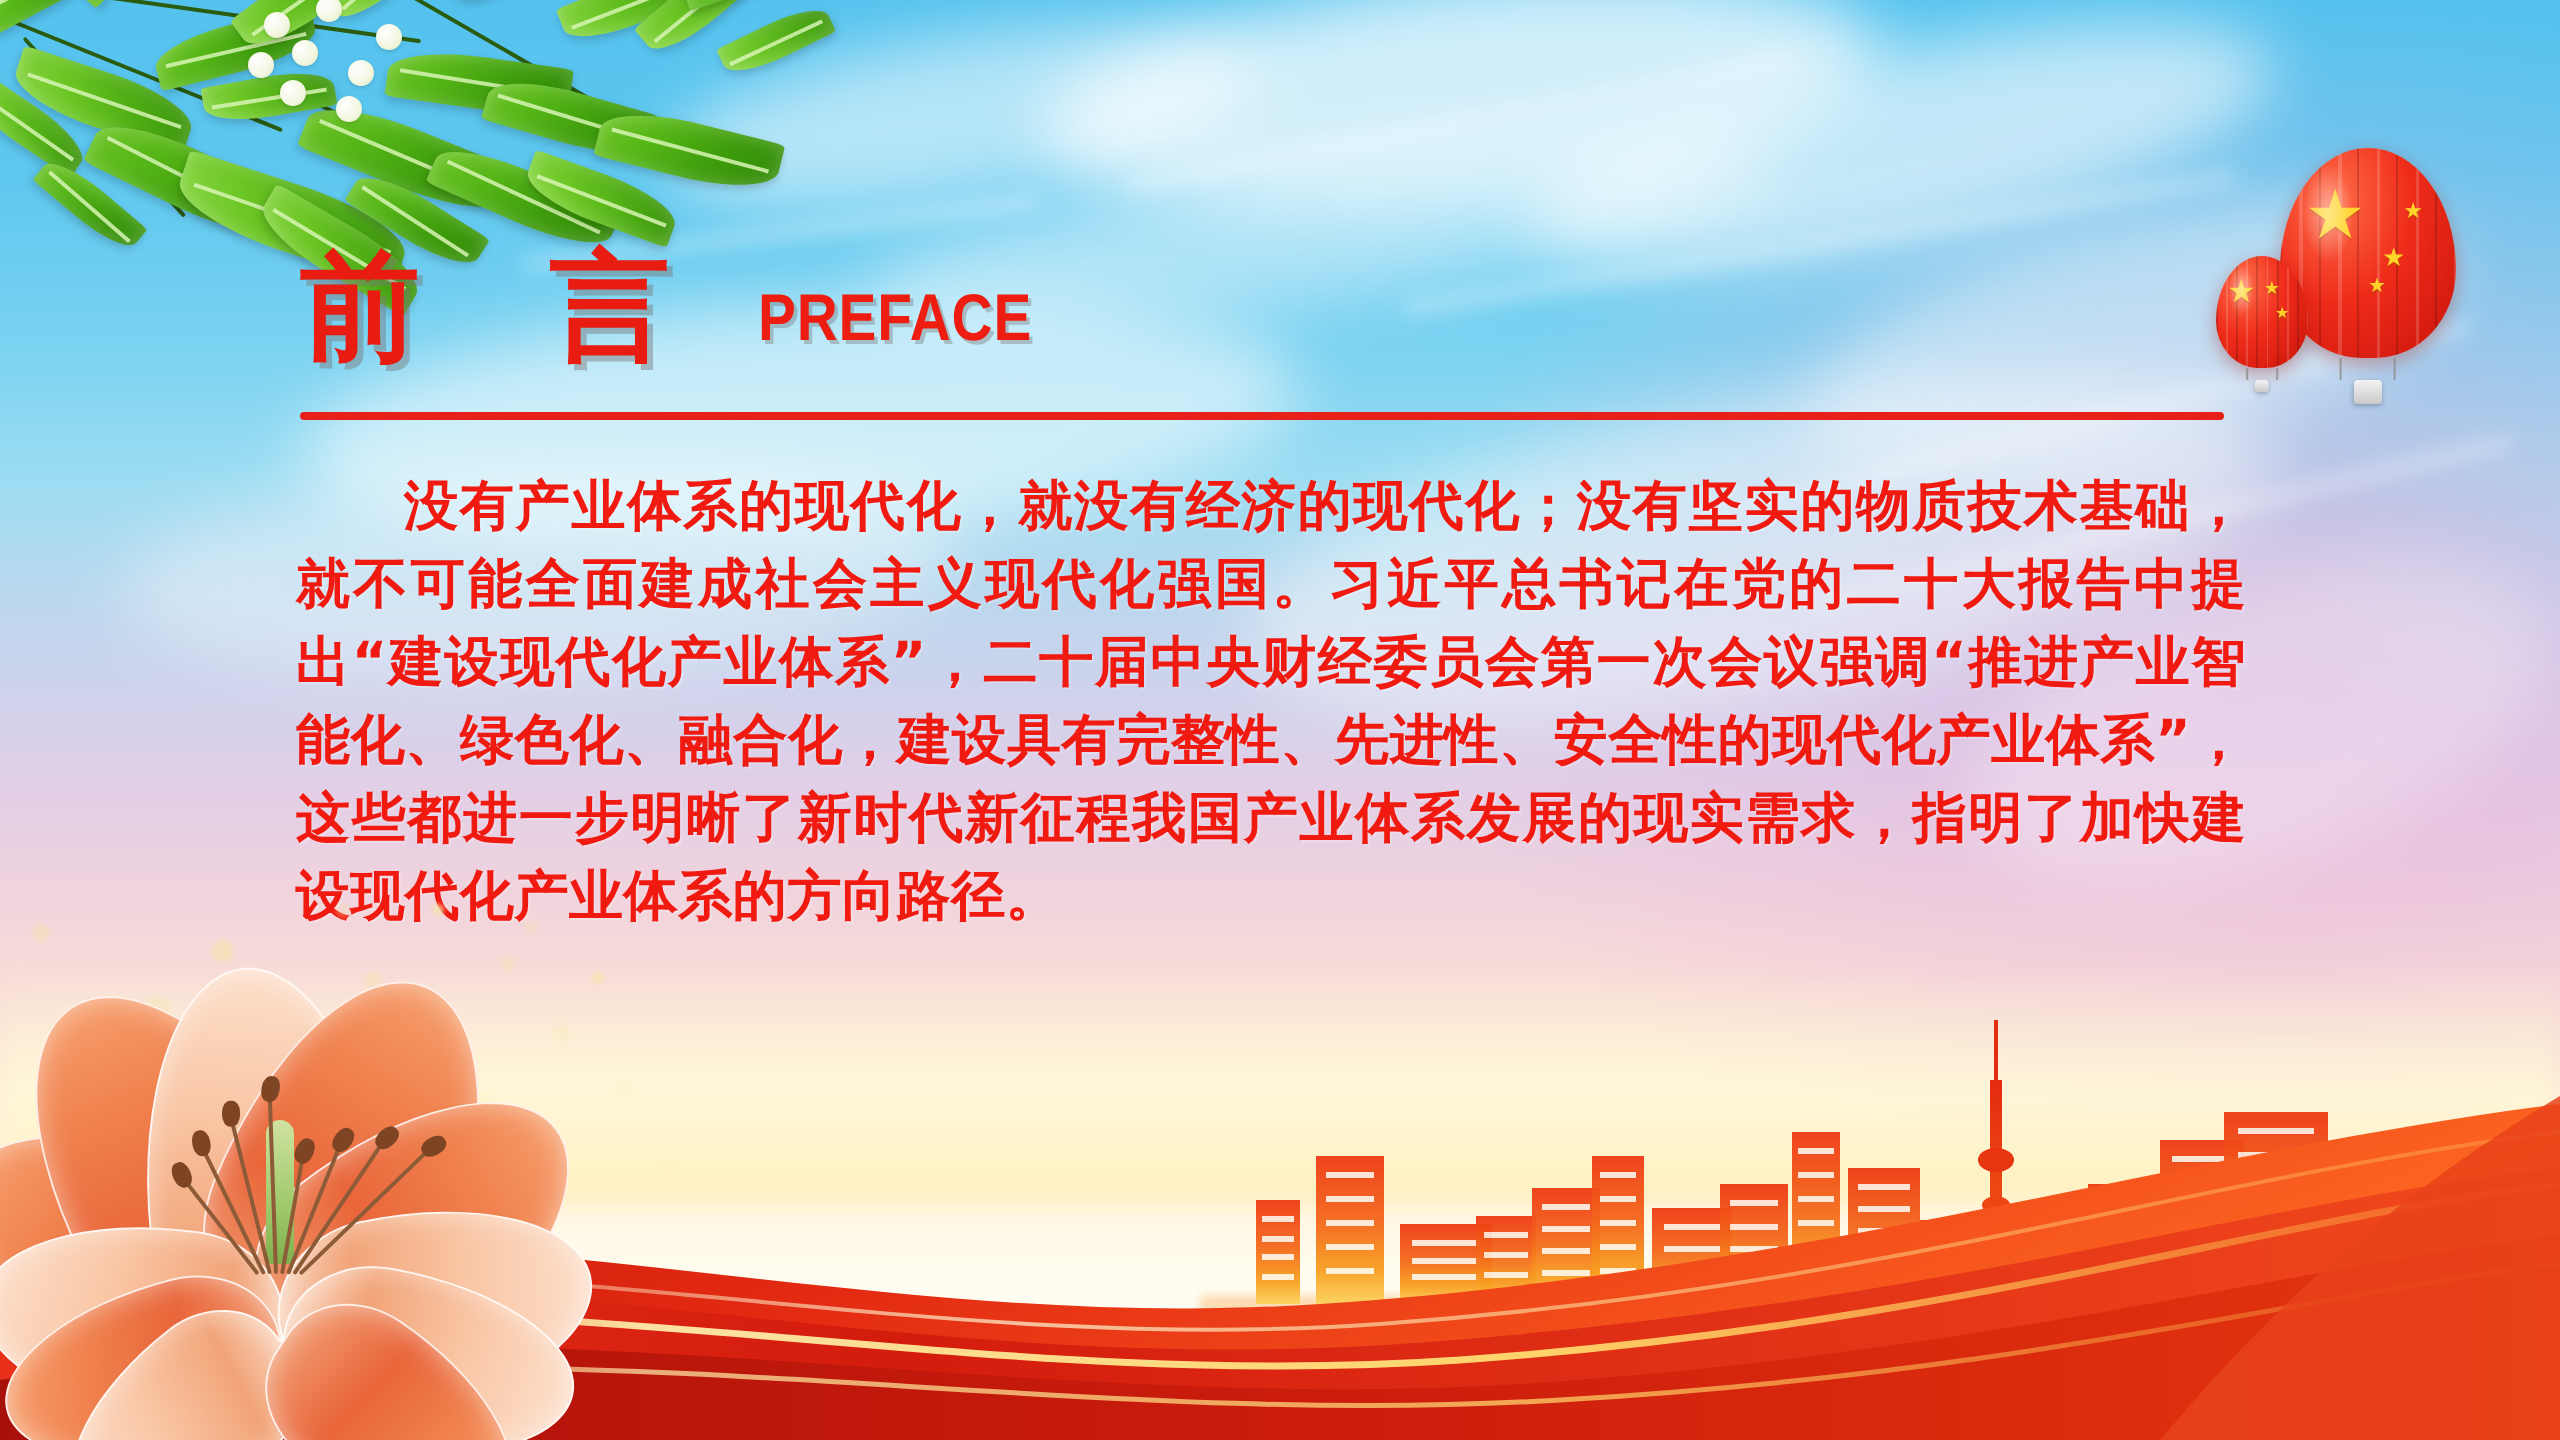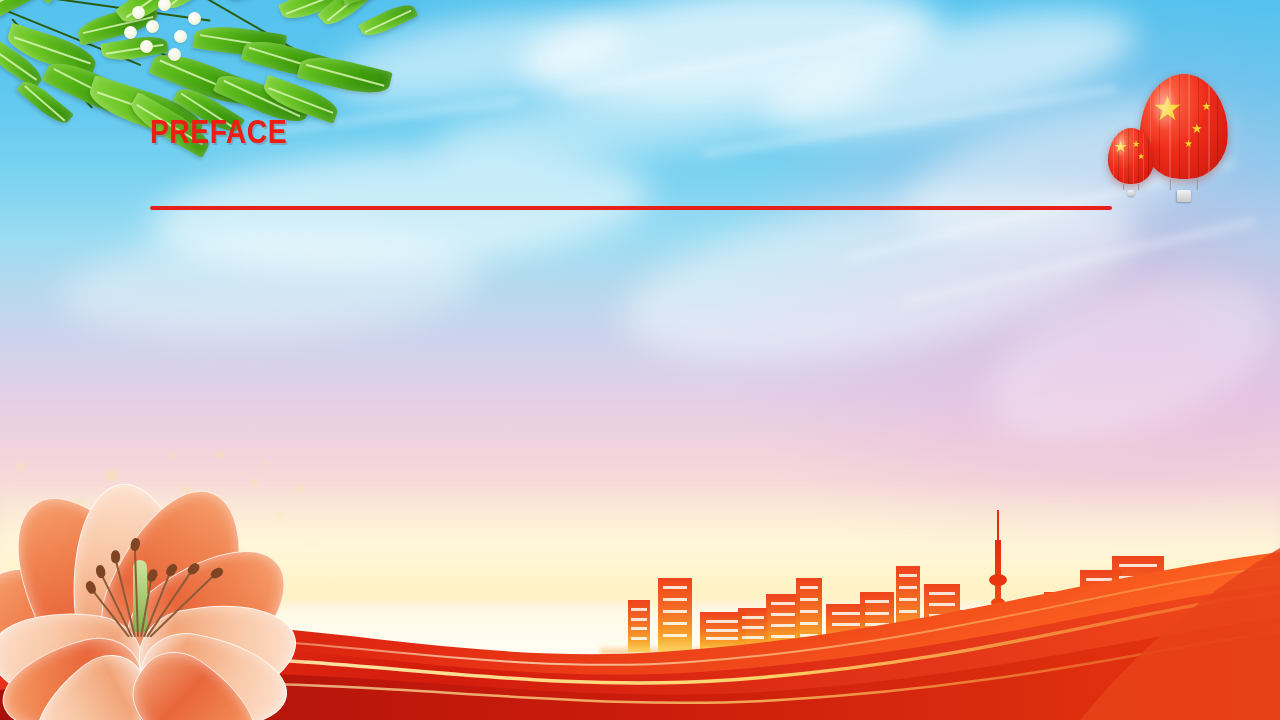--- a/index.html
+++ b/index.html
@@ -302,24 +302,26 @@
     <div class="env">
       <span class="star" style="left:12%;top:20%;font-size:16px;">★</span>
       <span class="star" style="left:52%;top:22%;font-size:9px;">★</span>
       <span class="star" style="left:64%;top:44%;font-size:8px;">★</span>
     </div>
     <div class="ropes"></div>
     <div class="basket"></div>
   </div>
 
   <div class="title-wrap">
+    <div class="title-cn">前 言</div>
     <div class="title-en">PREFACE</div>
   </div>
   <div class="rule"></div>
 
+  <div class="body-text">没有产业体系的现代化，就没有经济的现代化；没有坚实的物质技术基础，就不可能全面建成社会主义现代化强国。习近平总书记在党的二十大报告中提出“建设现代化产业体系”，二十届中央财经委员会第一次会议强调“推进产业智能化、绿色化、融合化，建设具有完整性、先进性、安全性的现代化产业体系”，这些都进一步明晰了新时代新征程我国产业体系发展的现实需求，指明了加快建设现代化产业体系的方向路径。</div>
 
   <div id="bokeh-layer">
       <div class="bokeh" style="left: 70px; top: 498px; width: 16px; height: 16px; opacity: 0.44;"></div>
       <div class="bokeh" style="left: 106px; top: 470px; width: 11px; height: 11px; opacity: 0.59;"></div>
       <div class="bokeh" style="left: 146px; top: 520px; width: 13px; height: 13px; opacity: 0.73;"></div>
       <div class="bokeh" style="left: 182px; top: 486px; width: 9px; height: 9px; opacity: 0.44;"></div>
       <div class="bokeh" style="left: 58px; top: 548px; width: 10px; height: 10px; opacity: 0.51;"></div>
       <div class="bokeh" style="left: 214px; top: 508px; width: 14px; height: 14px; opacity: 0.3;"></div>
       <div class="bokeh" style="left: 250px; top: 478px; width: 8px; height: 8px; opacity: 0.37;"></div>
       <div class="bokeh" style="left: 120px; top: 560px; width: 9px; height: 9px; opacity: 0.44;"></div>

